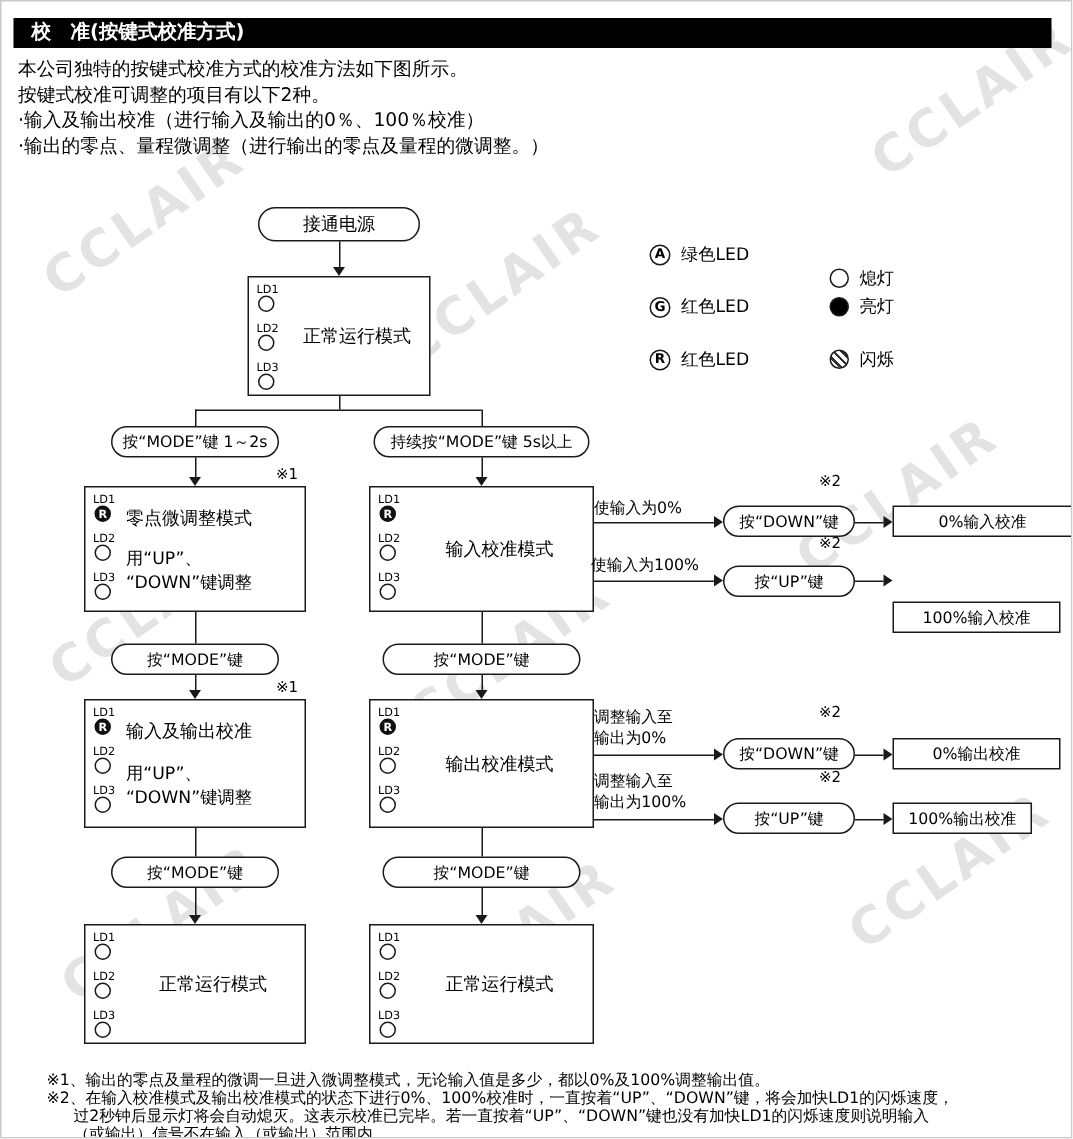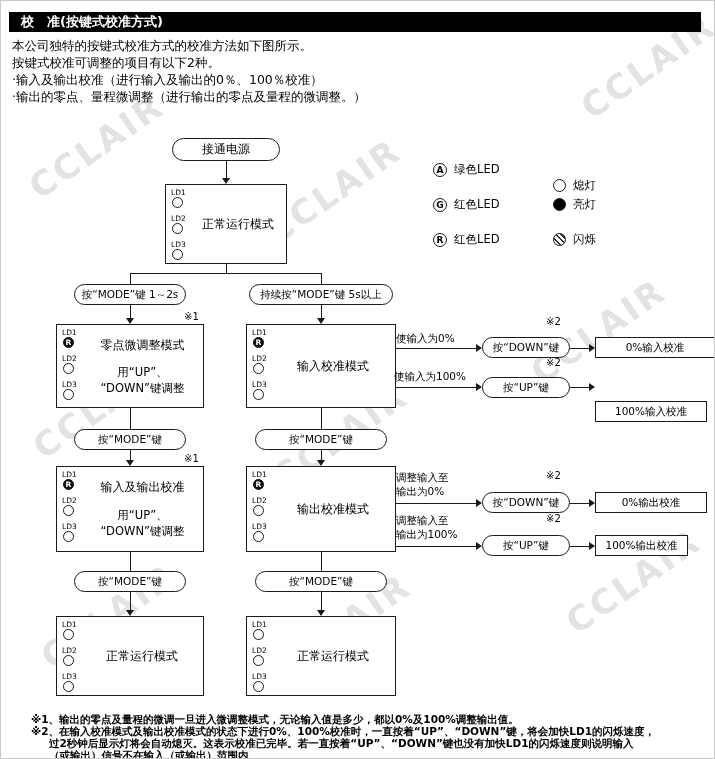--- a/index.html
+++ b/index.html
@@ -19,29 +19,29 @@
   .arr-d{position:absolute;width:0;height:0;border-left:4px solid transparent;border-right:4px solid transparent;border-top:6px solid #1a1a1a;z-index:1;}
   .arr-r{position:absolute;width:0;height:0;border-top:4px solid transparent;border-bottom:4px solid transparent;border-left:6px solid #1a1a1a;z-index:1;}
   .lbl{position:absolute;font-size:10.5px;text-align:left;white-space:nowrap;z-index:2;}
   .ref{position:absolute;font-size:10px;z-index:2;}
   .led-panel{position:absolute;left:5px;top:3px;width:24px;}
   .led-unit{height:26px;}
   .led-label{font-size:7.5px;line-height:9px;}
   .dot{width:11px;height:11px;border-radius:50%;border:1px solid #1a1a1a;box-sizing:border-box;background:#fff;margin-left:1px;}
   .dot-r{background:#111;border-color:#111;color:#fff;font-size:7.5px;line-height:10px;text-align:center;font-weight:bold;}
   .mode-center{position:absolute;left:27px;right:3px;top:0;bottom:0;display:flex;align-items:center;justify-content:center;font-size:12px;}
-  .t-line{position:absolute;left:27px;right:2px;text-align:center;font-size:11.5px;white-space:nowrap;}
+  .t-line{position:absolute;left:27px;right:2px;text-align:left;font-size:11.5px;white-space:nowrap;}
   .legend-row{position:absolute;display:flex;align-items:center;z-index:2;}
   .badge{width:14px;height:14px;border:1px solid #1a1a1a;border-radius:50%;font-size:9px;font-weight:bold;
          display:flex;align-items:center;justify-content:center;background:#fff;box-sizing:border-box;}
   .lg-label{font-size:11.5px;margin-left:7px;}
   .state-dot{width:13px;height:13px;border-radius:50%;border:1px solid #1a1a1a;box-sizing:border-box;background:#fff;}
   .state-on{background:#000;}
   .state-blink{background:repeating-linear-gradient(45deg,#333 0 1.5px,#fff 1.5px 4px);}
-  .note{position:absolute;font-size:10.5px;font-weight:bold;white-space:nowrap;z-index:2;}
+  .note{position:absolute;font-size:10.5px;font-weight:normal;white-space:nowrap;z-index:2;}
 </style>
 </head>
 <body>
 
 <div class="page">
 
   <div class="wm" style="left:570px;top:45px;">CCLAIR</div>
   <div class="wm" style="left:18px;top:125px;">CCLAIR</div>
   <div class="wm" style="left:255px;top:170px;">CCLAIR</div>
   <div class="wm" style="left:520px;top:310px;">CCLAIR</div>

